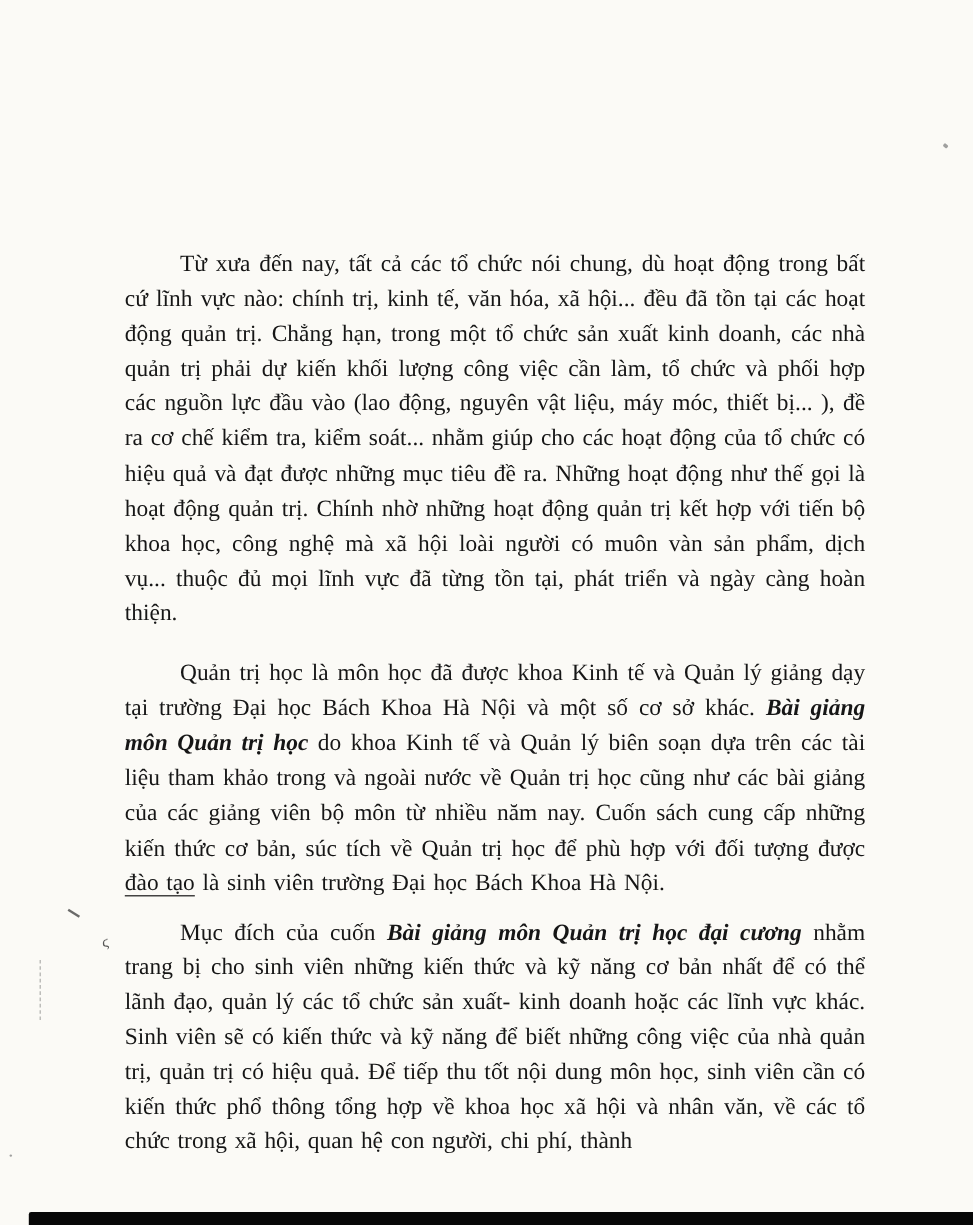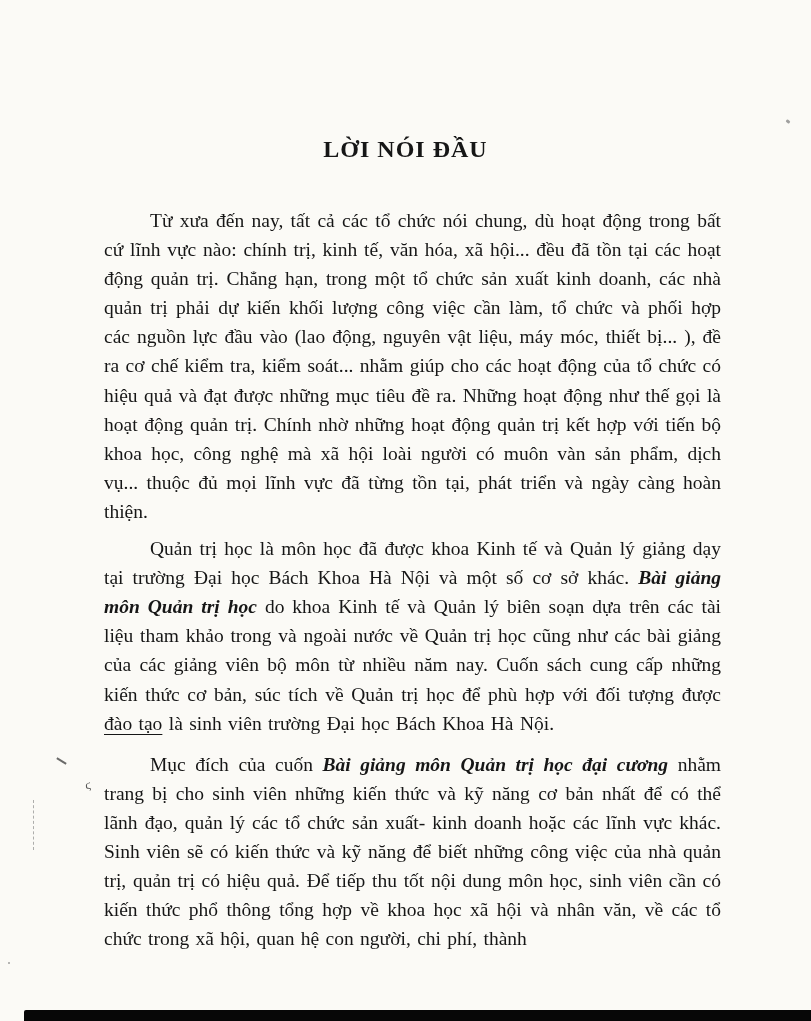--- a/index.html
+++ b/index.html
@@ -39,21 +39,21 @@
   }
   .para{
     margin:0 0 7px 0;
     font-size:19.5px;
     line-height:29.1px;
     text-align:justify;
     text-indent:46px;
     word-spacing:1.5px;
     color:var(--text-color);
   }
-  .para + .para{margin-top:8px;}
+  .para + .para{margin-top:21px;}
   .para:last-child{margin-top:12px;}
   .bold-italic{
     font-weight:bold;
     font-style:italic;
   }
   .underline{
     text-decoration:underline;
     text-underline-offset:4px;
   }
   
@@ -103,21 +103,20 @@
     opacity:.8;
   }
   .speck-top-right{left:786px;top:120px;transform:rotate(40deg);}
   .speck-bottom-left{left:8px;top:962px;width:2px;height:2px;}
 </style>
 </head>
 <body>
 
 <div class="scan-page">
 
-  <h1 class="doc-title">LỜI NÓI ĐẦU</h1>
 
   <div class="text-column">
       <p class="para"><span>Từ xưa đến nay, tất cả các tổ chức nói chung, dù hoạt động trong bất cứ lĩnh vực nào: chính trị, kinh tế, văn hóa, xã hội... đều đã tồn tại các hoạt động quản trị. Chẳng hạn, trong một tổ chức sản xuất kinh doanh, các nhà quản trị phải dự kiến khối lượng công việc cần làm, tổ chức và phối hợp các nguồn lực đầu vào (lao động, nguyên vật liệu, máy móc, thiết bị... ), đề ra cơ chế kiểm tra, kiểm soát... nhằm giúp cho các hoạt động của tổ chức có hiệu quả và đạt được những mục tiêu đề ra. Những hoạt động như thế gọi là hoạt động quản trị. Chính nhờ những hoạt động quản trị kết hợp với tiến bộ khoa học, công nghệ mà xã hội loài người có muôn vàn sản phẩm, dịch vụ... thuộc đủ mọi lĩnh vực đã từng tồn tại, phát triển và ngày càng hoàn thiện.</span></p>
       <p class="para"><span>Quản trị học là môn học đã được khoa Kinh tế và Quản lý giảng dạy tại trường Đại học Bách Khoa Hà Nội và một số cơ sở khác. </span><span class="bold-italic">Bài giảng môn Quản trị học</span><span> do khoa Kinh tế và Quản lý biên soạn dựa trên các tài liệu tham khảo trong và ngoài nước về Quản trị học cũng như các bài giảng của các giảng viên bộ môn từ nhiều năm nay. Cuốn sách cung cấp những kiến thức cơ bản, súc tích về Quản trị học để phù hợp với đối tượng  được </span><span class="underline">đào tạo</span><span> là sinh viên trường Đại học Bách Khoa Hà Nội.</span></p>
       <p class="para"><span>Mục đích của cuốn </span><span class="bold-italic">Bài giảng môn Quản trị học đại cương</span><span> nhằm trang bị cho sinh viên những kiến thức và kỹ năng cơ bản nhất để có thể lãnh đạo, quản lý các tổ chức sản xuất- kinh doanh hoặc các lĩnh vực khác. Sinh viên sẽ có kiến thức và kỹ năng để biết những công việc của nhà quản trị, quản trị có hiệu quả. Để tiếp thu tốt nội dung môn học, sinh viên cần có kiến thức phổ thông tổng hợp về khoa học xã hội và nhân văn, về các tổ chức trong xã hội, quan hệ con người, chi phí, thành</span></p>
     </div>
 
   <span class="pen-mark-stroke"></span>
   <span class="pen-mark-squiggle">ϛ</span>
   <span class="edge-dashed-line"></span>

